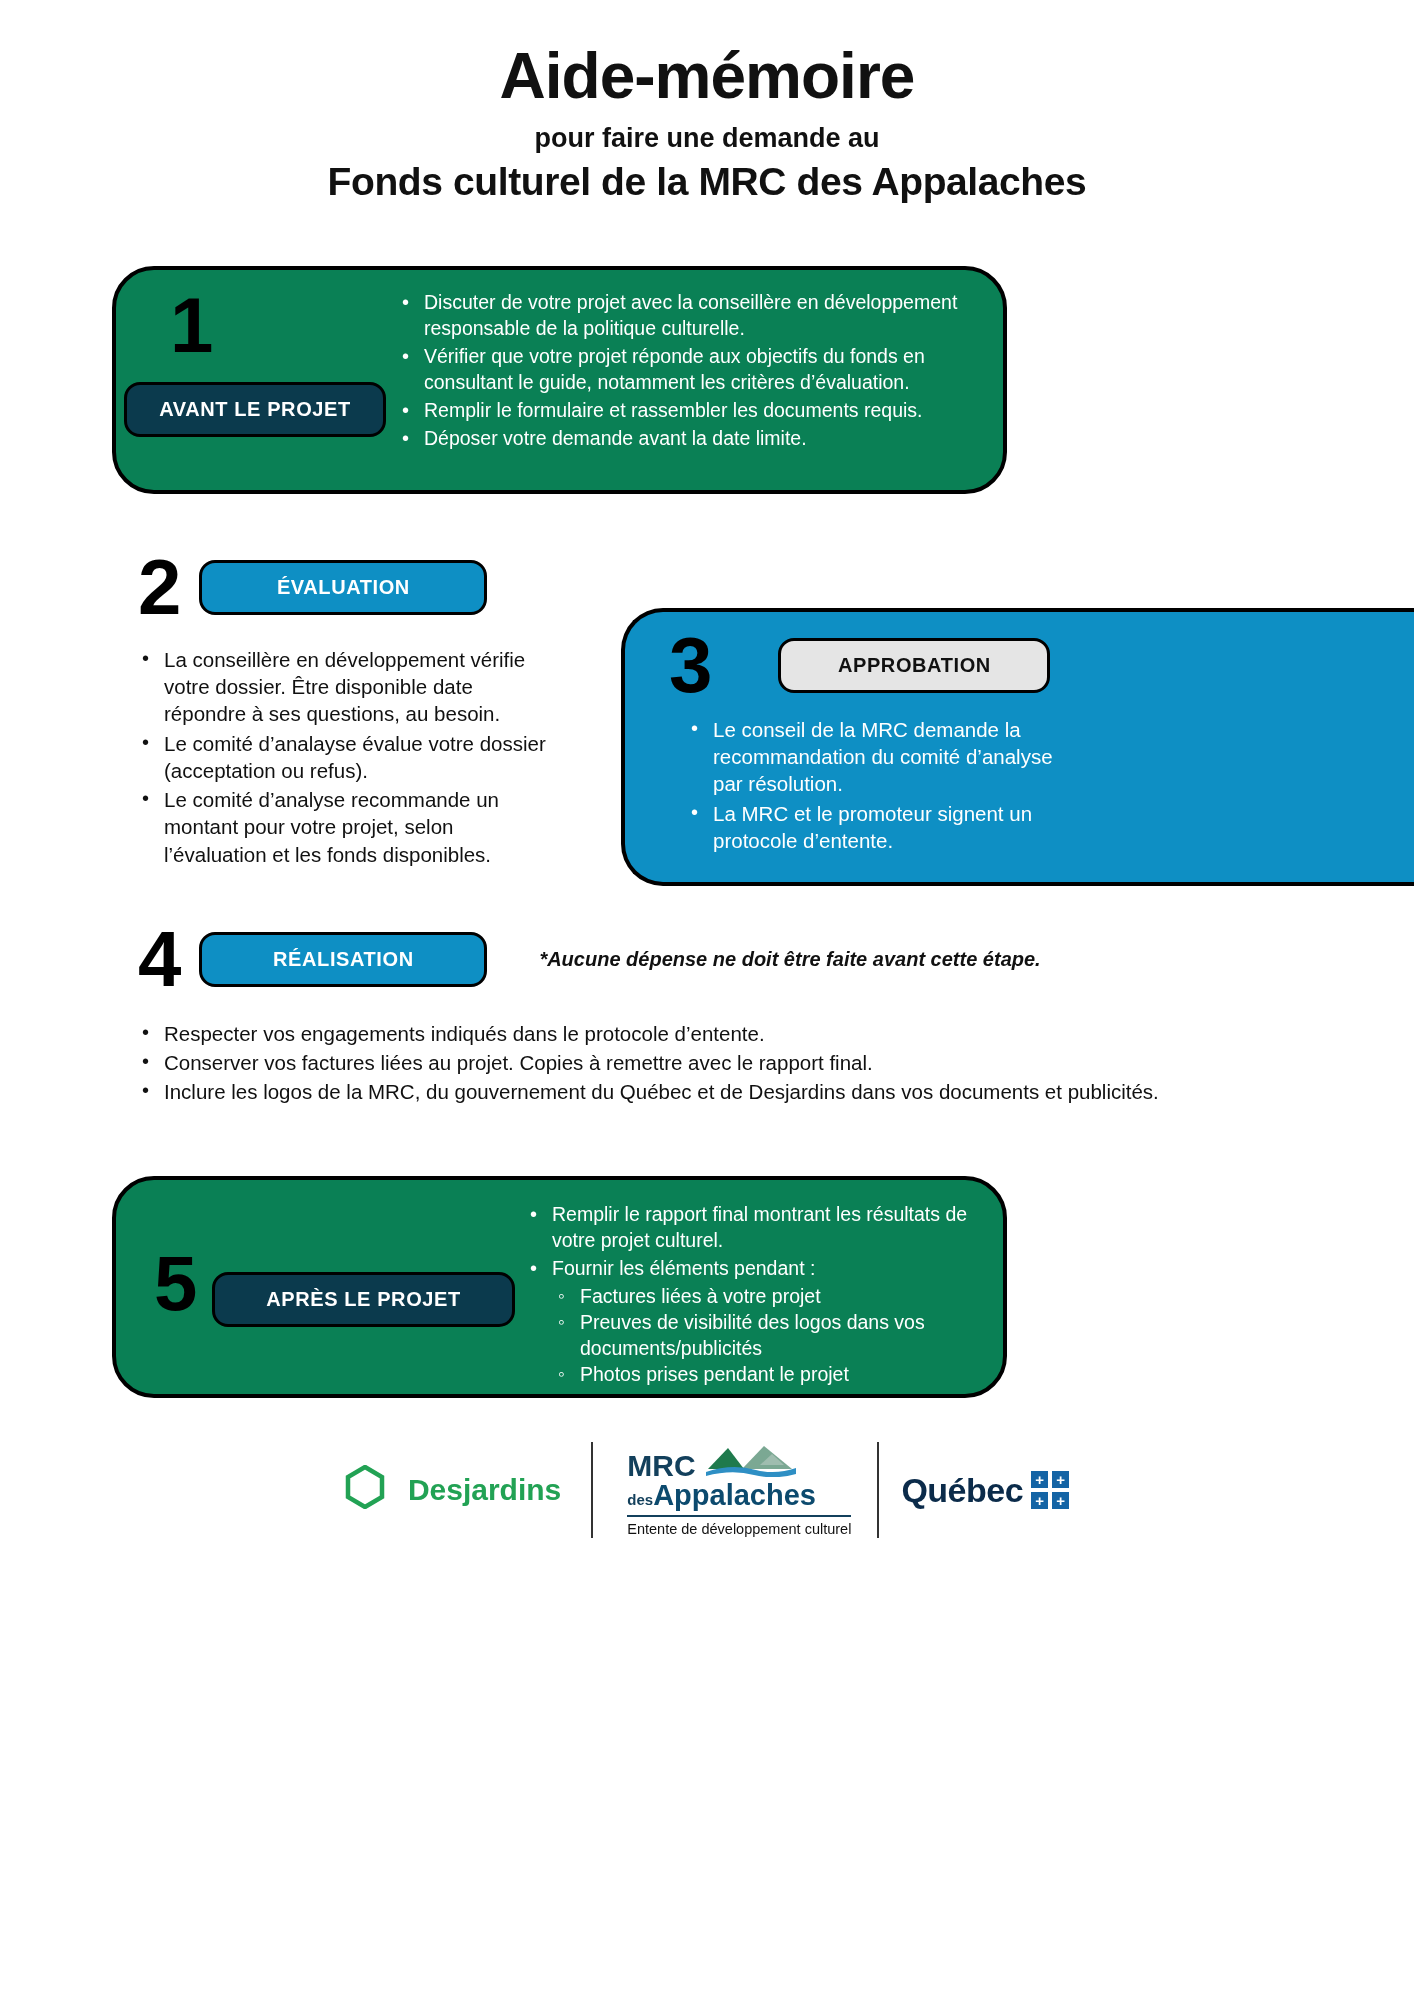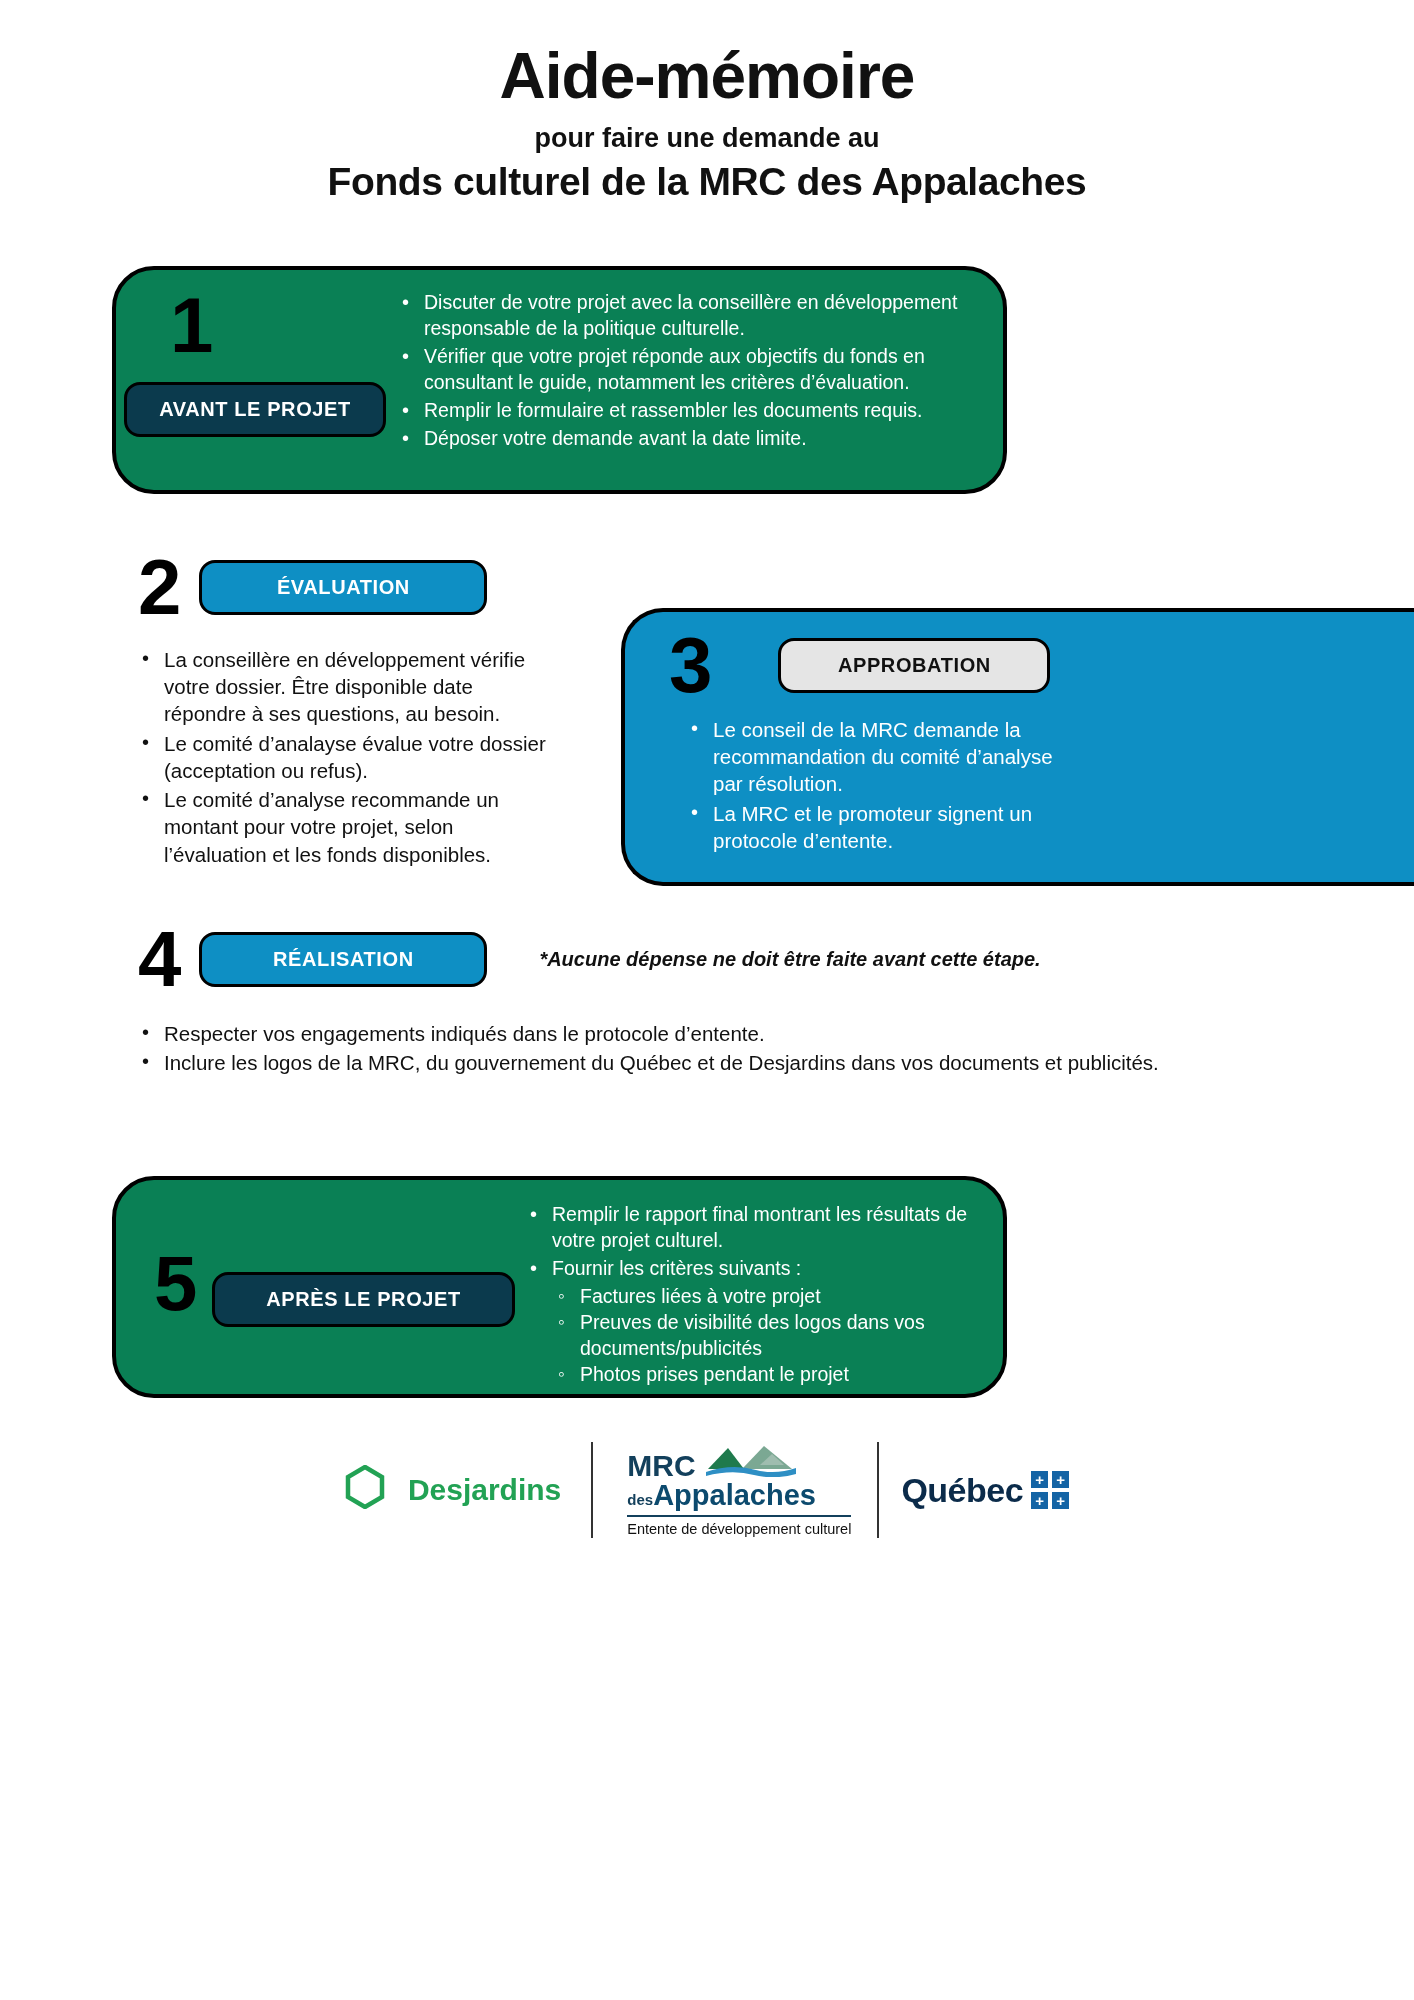--- a/index.html
+++ b/index.html
@@ -240,33 +240,34 @@
   <div class="step4">
     <div class="row">
       <div class="stepnum">4</div>
       <div class="badge badge-blue">
         <span>RÉALISATION</span>
       </div>
       <div class="note">*Aucune dépense ne doit être faite avant cette étape.</div>
     </div>
     <ul class="blist bullets">
       <li>Respecter vos engagements indiqués dans le protocole d’entente.</li>
+      <li>Conserver vos factures liées au projet. Copies à remettre avec le rapport final.</li>
       <li>Inclure les logos de la MRC, du gouvernement du Québec et de Desjardins dans vos documents et publicités.</li>
     </ul>
   </div>
 
   <div class="step5">
     <div class="stepnum num">5</div>
     <div class="badge badge-navy">
       <span>APRÈS LE PROJET</span>
     </div>
     <ul class="blist bullets">
       <li>Remplir le rapport final montrant les résultats de votre projet culturel.</li>
       <li>
-        <span>Fournir les critères suivants :</span>
+        <span>Fournir les éléments pendant :</span>
         <ul class="sublist">
           <li>Factures liées à votre projet</li>
           <li>Preuves de visibilité des logos dans vos documents/publicités</li>
           <li>Photos prises pendant le projet</li>
         </ul>
       </li>
     </ul>
   </div>
 
   <div class="footer">

